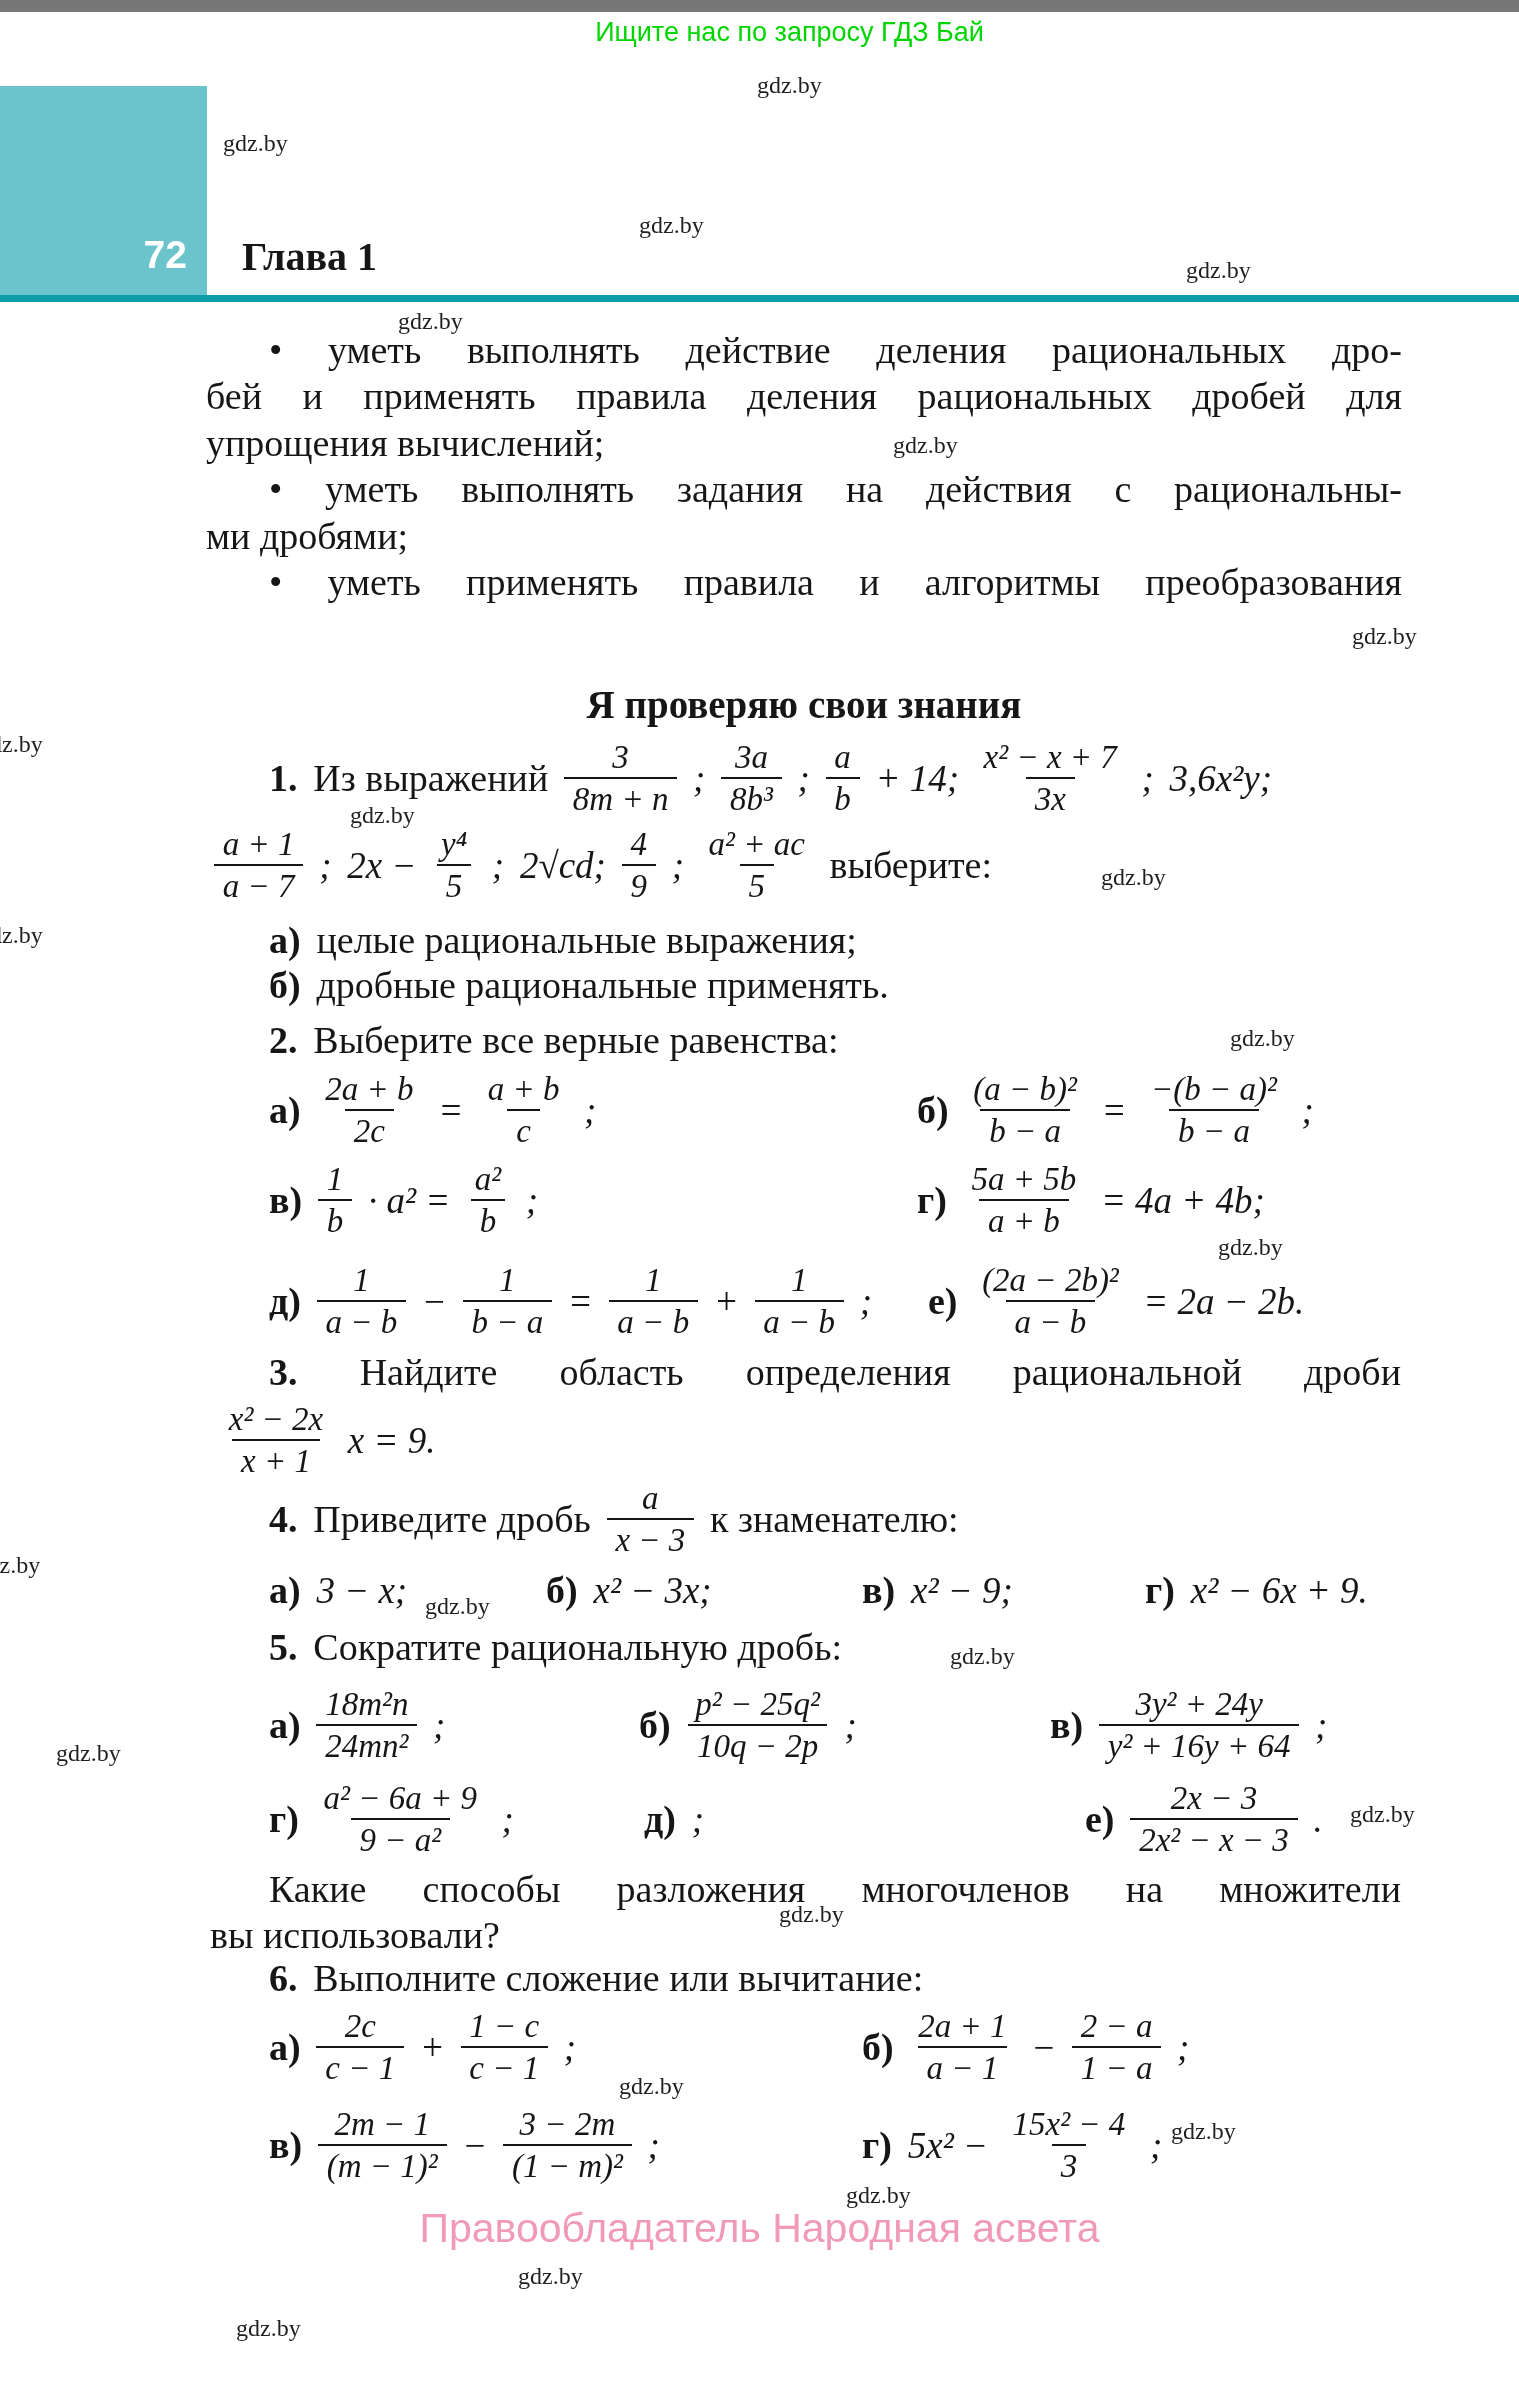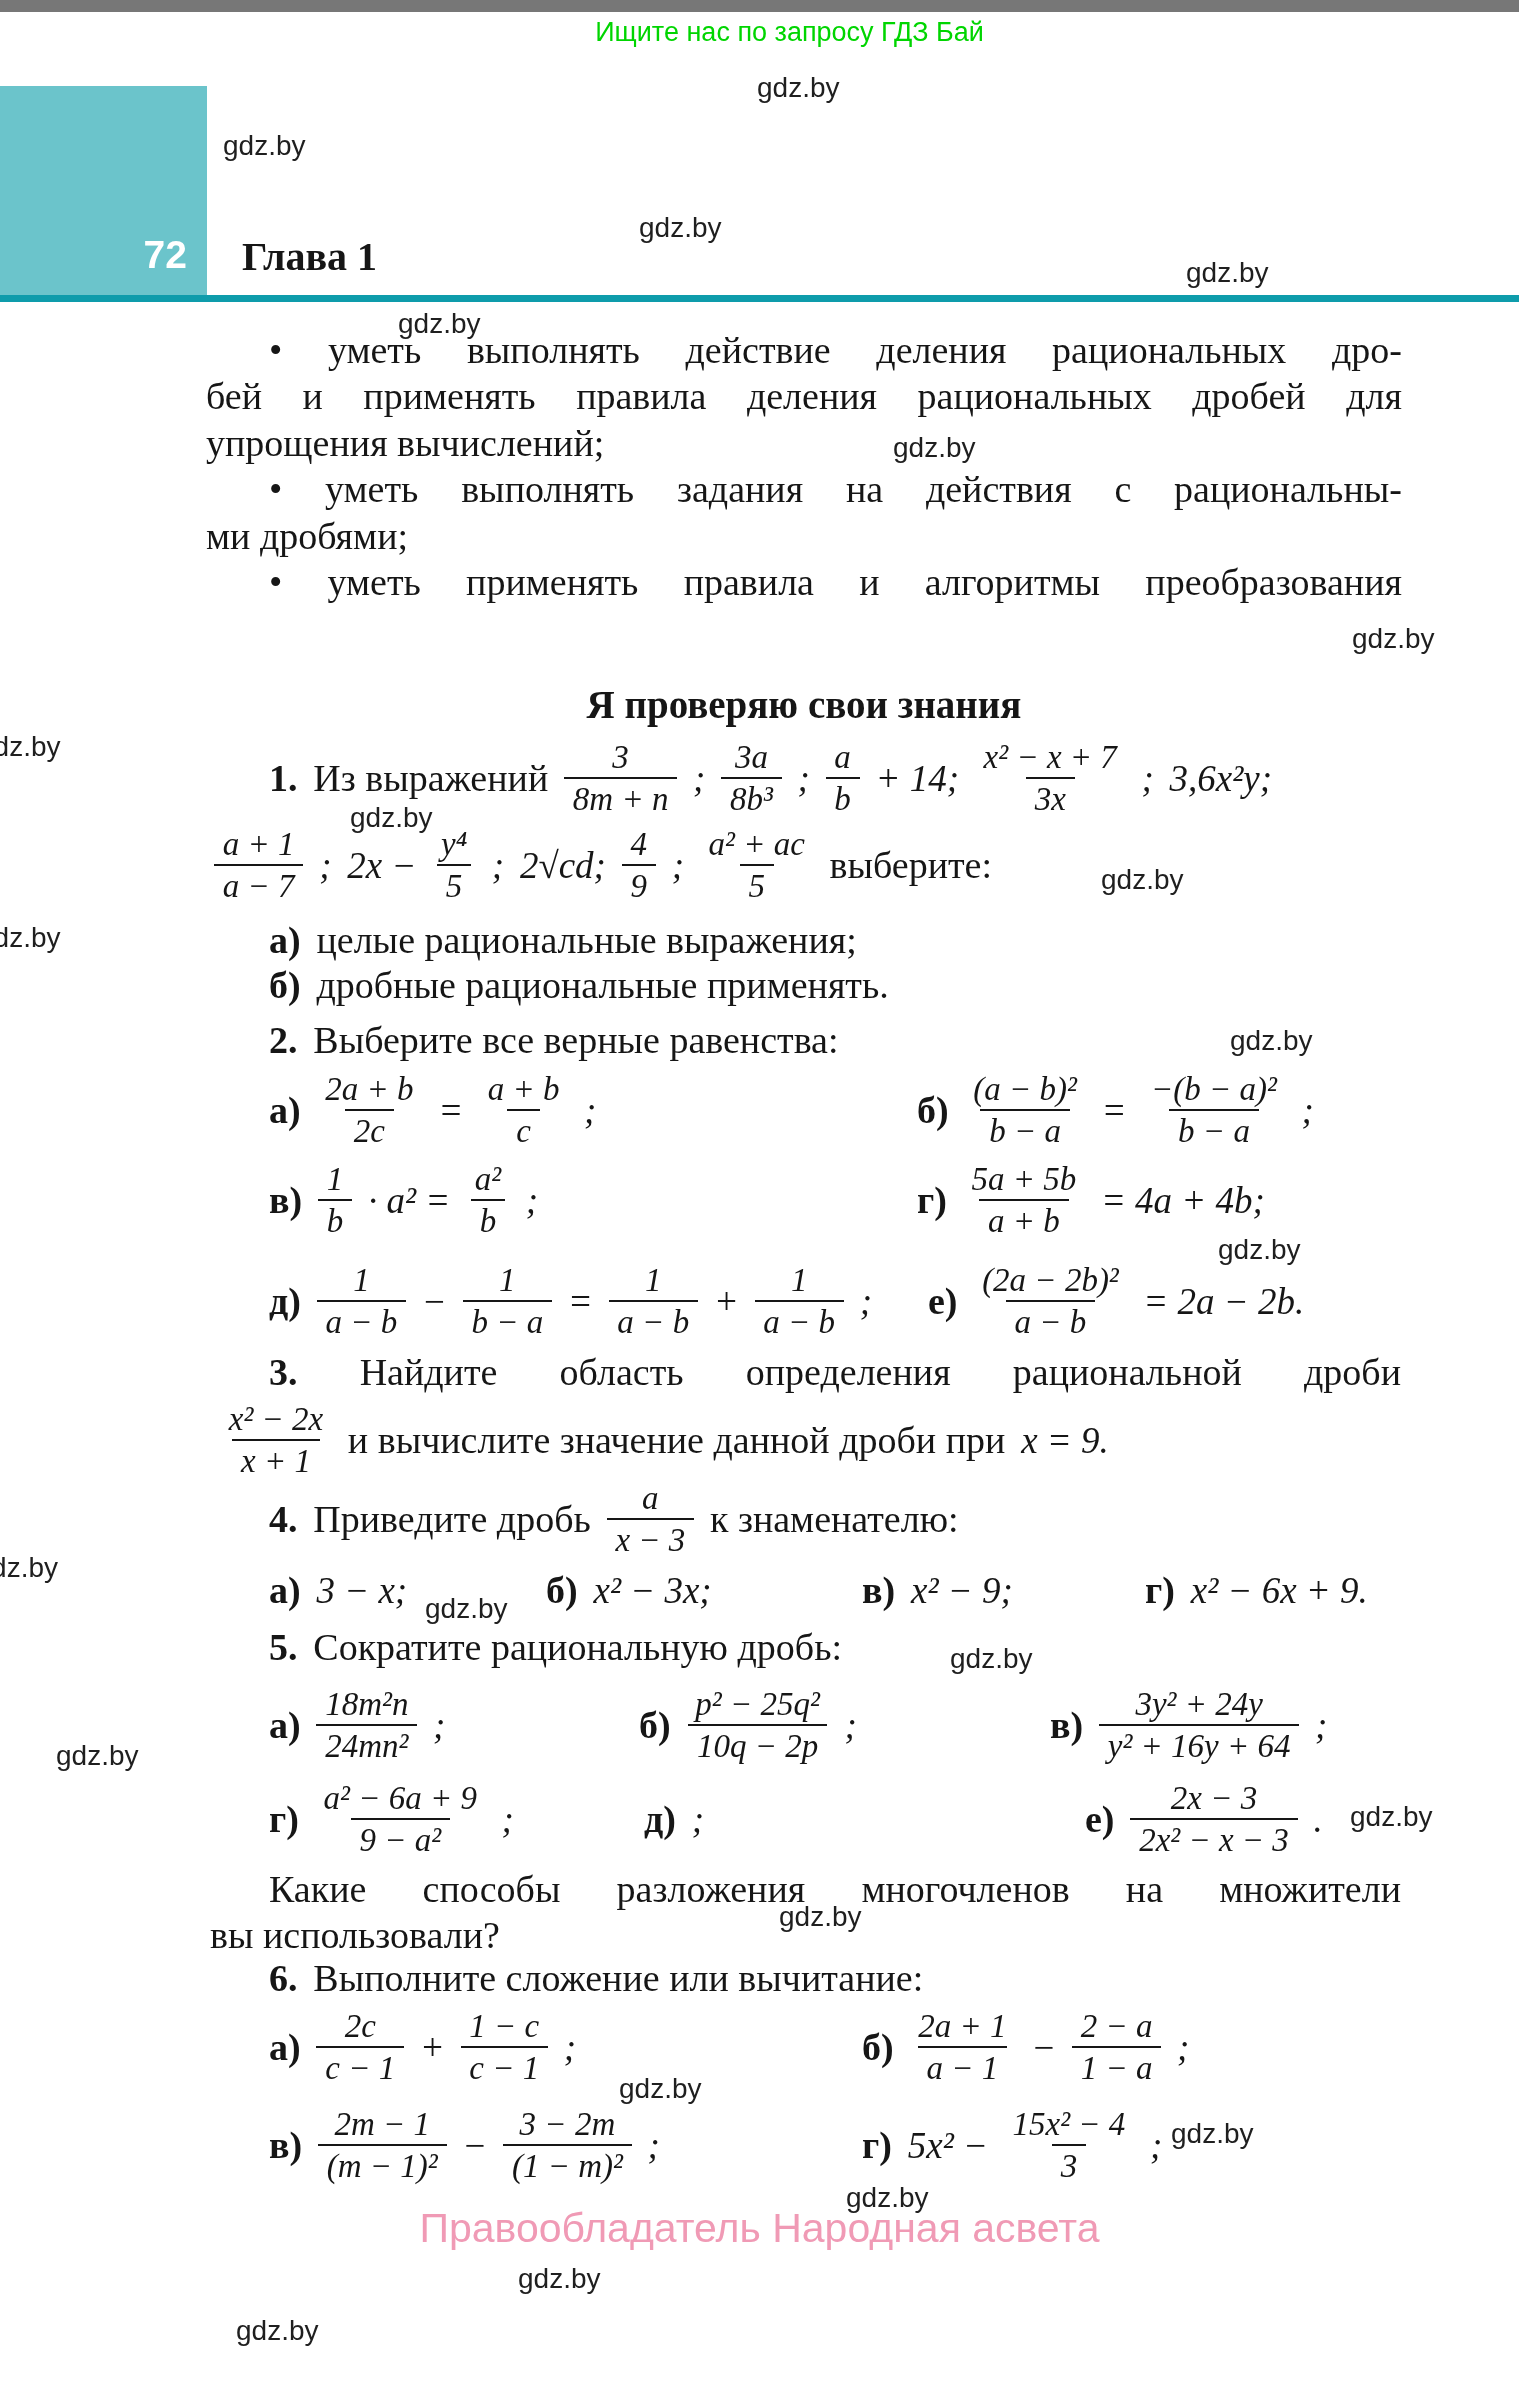--- a/index.html
+++ b/index.html
@@ -8,21 +8,21 @@
 
   .top-link{position:absolute;left:527px;width:525px;top:5.3px;text-align:center;
             font-family:"Liberation Sans",sans-serif;font-size:27px;color:#00d500;white-space:nowrap;}
 
   .hdr-block{position:absolute;left:0;top:74px;width:207px;height:209px;background:#6bc4cb;}
   .pagenum{position:absolute;left:0;top:221px;width:187px;text-align:right;
            font-family:"Liberation Sans",sans-serif;font-weight:700;font-size:39px;color:#ffffff;}
   .chapter{position:absolute;left:242px;top:221px;font-weight:700;font-size:40px;}
   .hdr-rule{position:absolute;left:0;top:283px;width:1519px;height:7px;background:#0e9cab;}
 
-  .wm{position:absolute;font-family:Liberation Sans, sans-serif;font-size:28px;color:#1f1f1f;white-space:nowrap;}
+  .wm{position:absolute;font-family:Liberation Serif, serif;font-size:24px;color:#1f1f1f;white-space:nowrap;}
 
   .line{position:absolute;font-size:38px;line-height:46px;white-space:nowrap;}
   .spread{display:flex;justify-content:space-between;}
   .row{position:absolute;display:flex;align-items:center;gap:15.8px;transform:translateY(-50%);white-space:nowrap;}
 
   .title{position:absolute;left:206px;width:1196px;top:670px;text-align:center;font-weight:700;font-size:39px;}
 
   .label{font-weight:700;font-size:38px;}
   .txt{font-size:38px;}
   .math{font-style:italic;font-size:37px;}
@@ -265,21 +265,20 @@
       <span class="txt">область</span>
       <span class="txt">определения</span>
       <span class="txt">рациональной</span>
       <span class="txt">дроби</span>
     </div>
   <div class="row" style="left:220px;top:1428px">
       <span class="frac">
         <span class="num">x² − 2x</span>
         <span class="den">x + 1</span>
       </span>
-      <span class="txt">и вычислите значение данной дроби при</span>
       <span class="math">x = 9.</span>
     </div>
 
   <div class="row" style="left:269px;top:1507px">
       <span class="label">4.</span>
       <span class="txt">Приведите дробь</span>
       <span class="frac">
         <span class="num">a</span>
         <span class="den">x − 3</span>
       </span>

